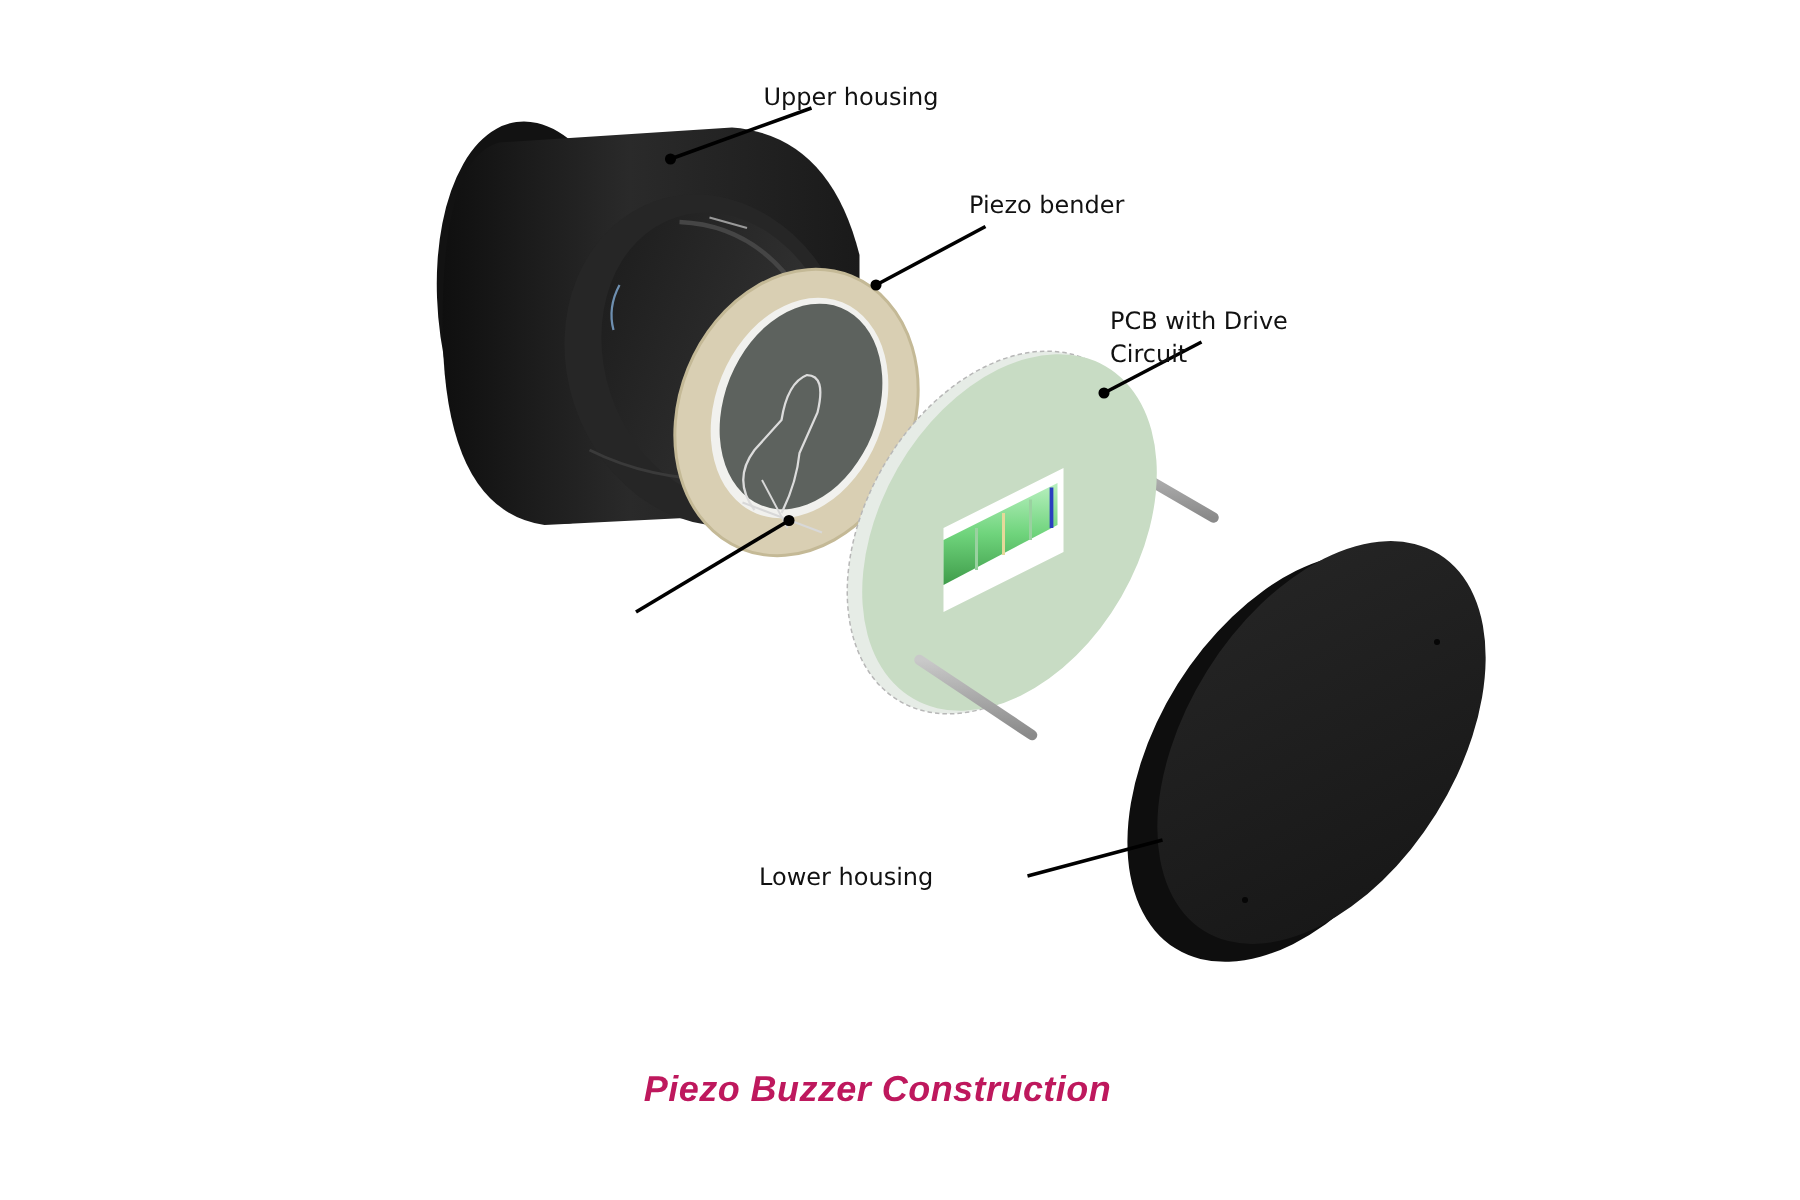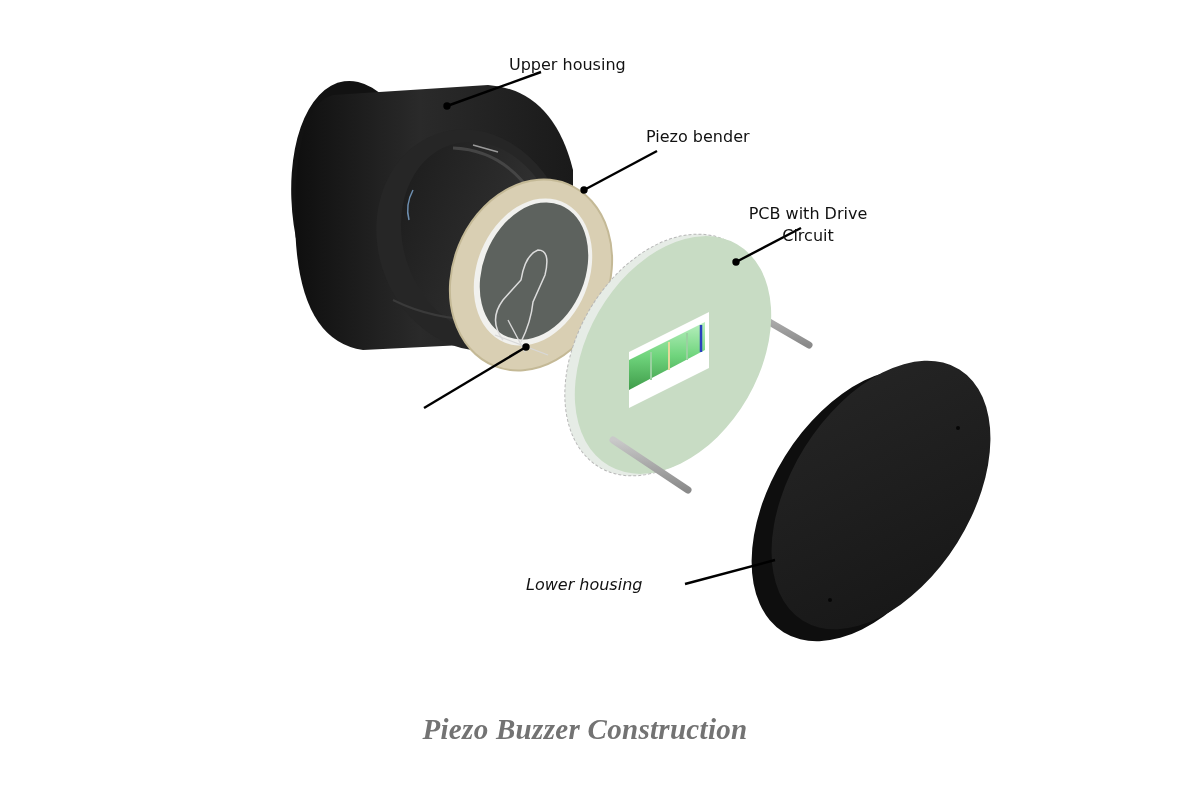--- a/index.html
+++ b/index.html
@@ -6,30 +6,30 @@
   body { width: 1200px; height: 800px; position: relative; overflow: hidden; }
   .stage { position: absolute; left: 0; top: 0; width: 1200px; height: 668px; padding-left: 33px; }
   .label {
     position: absolute;
     font-family: "DejaVu Sans", sans-serif;
     font-size: 16px;
     color: #111111;
     line-height: 22px;
     white-space: nowrap;
   }
-  .label.center { text-align: center; }
+  .label.center { }
   .caption {
     position: absolute;
     left: 0; width: 1170px; top: 713px;
     text-align: center;
-    font-family: Liberation Serif, serif;
+    font-family: Liberation Sans, sans-serif;
     font-style: italic;
     font-weight: bold;
-    font-size: 29px;
-    color: #737373;
+    font-size: 24px;
+    color: #be185d;
     letter-spacing: 0.3px;
   }
 </style>
 </head>
 <body>
 
 <div class="stage">
   <svg width="1200" height="800" viewBox="0 0 1200 800">
     <defs>
       <linearGradient id="housingGrad" x1="0" y1="0" x2="1" y2="0">
@@ -125,16 +125,16 @@
     </g>
   </svg>
 
   
   <div class="label" style="left:509px; top:54px;">Upper housing</div>
   <div class="label" style="left:606px; top:126px;margin-left:40px;">Piezo bender</div>
   <div class="label center" style="left:740px; top:203px; width:136px;">
     <div>PCB with Drive</div>
     <div>Circuit</div>
   </div>
-  <div class="label" style="left:526px; top:574px;font-style:italic;">Lower housing</div>
+  <div class="label" style="left:506px; top:574px;">Lower housing</div>
 
   <div class="caption">Piezo Buzzer Construction</div>
 </div>
 
 </body></html>

